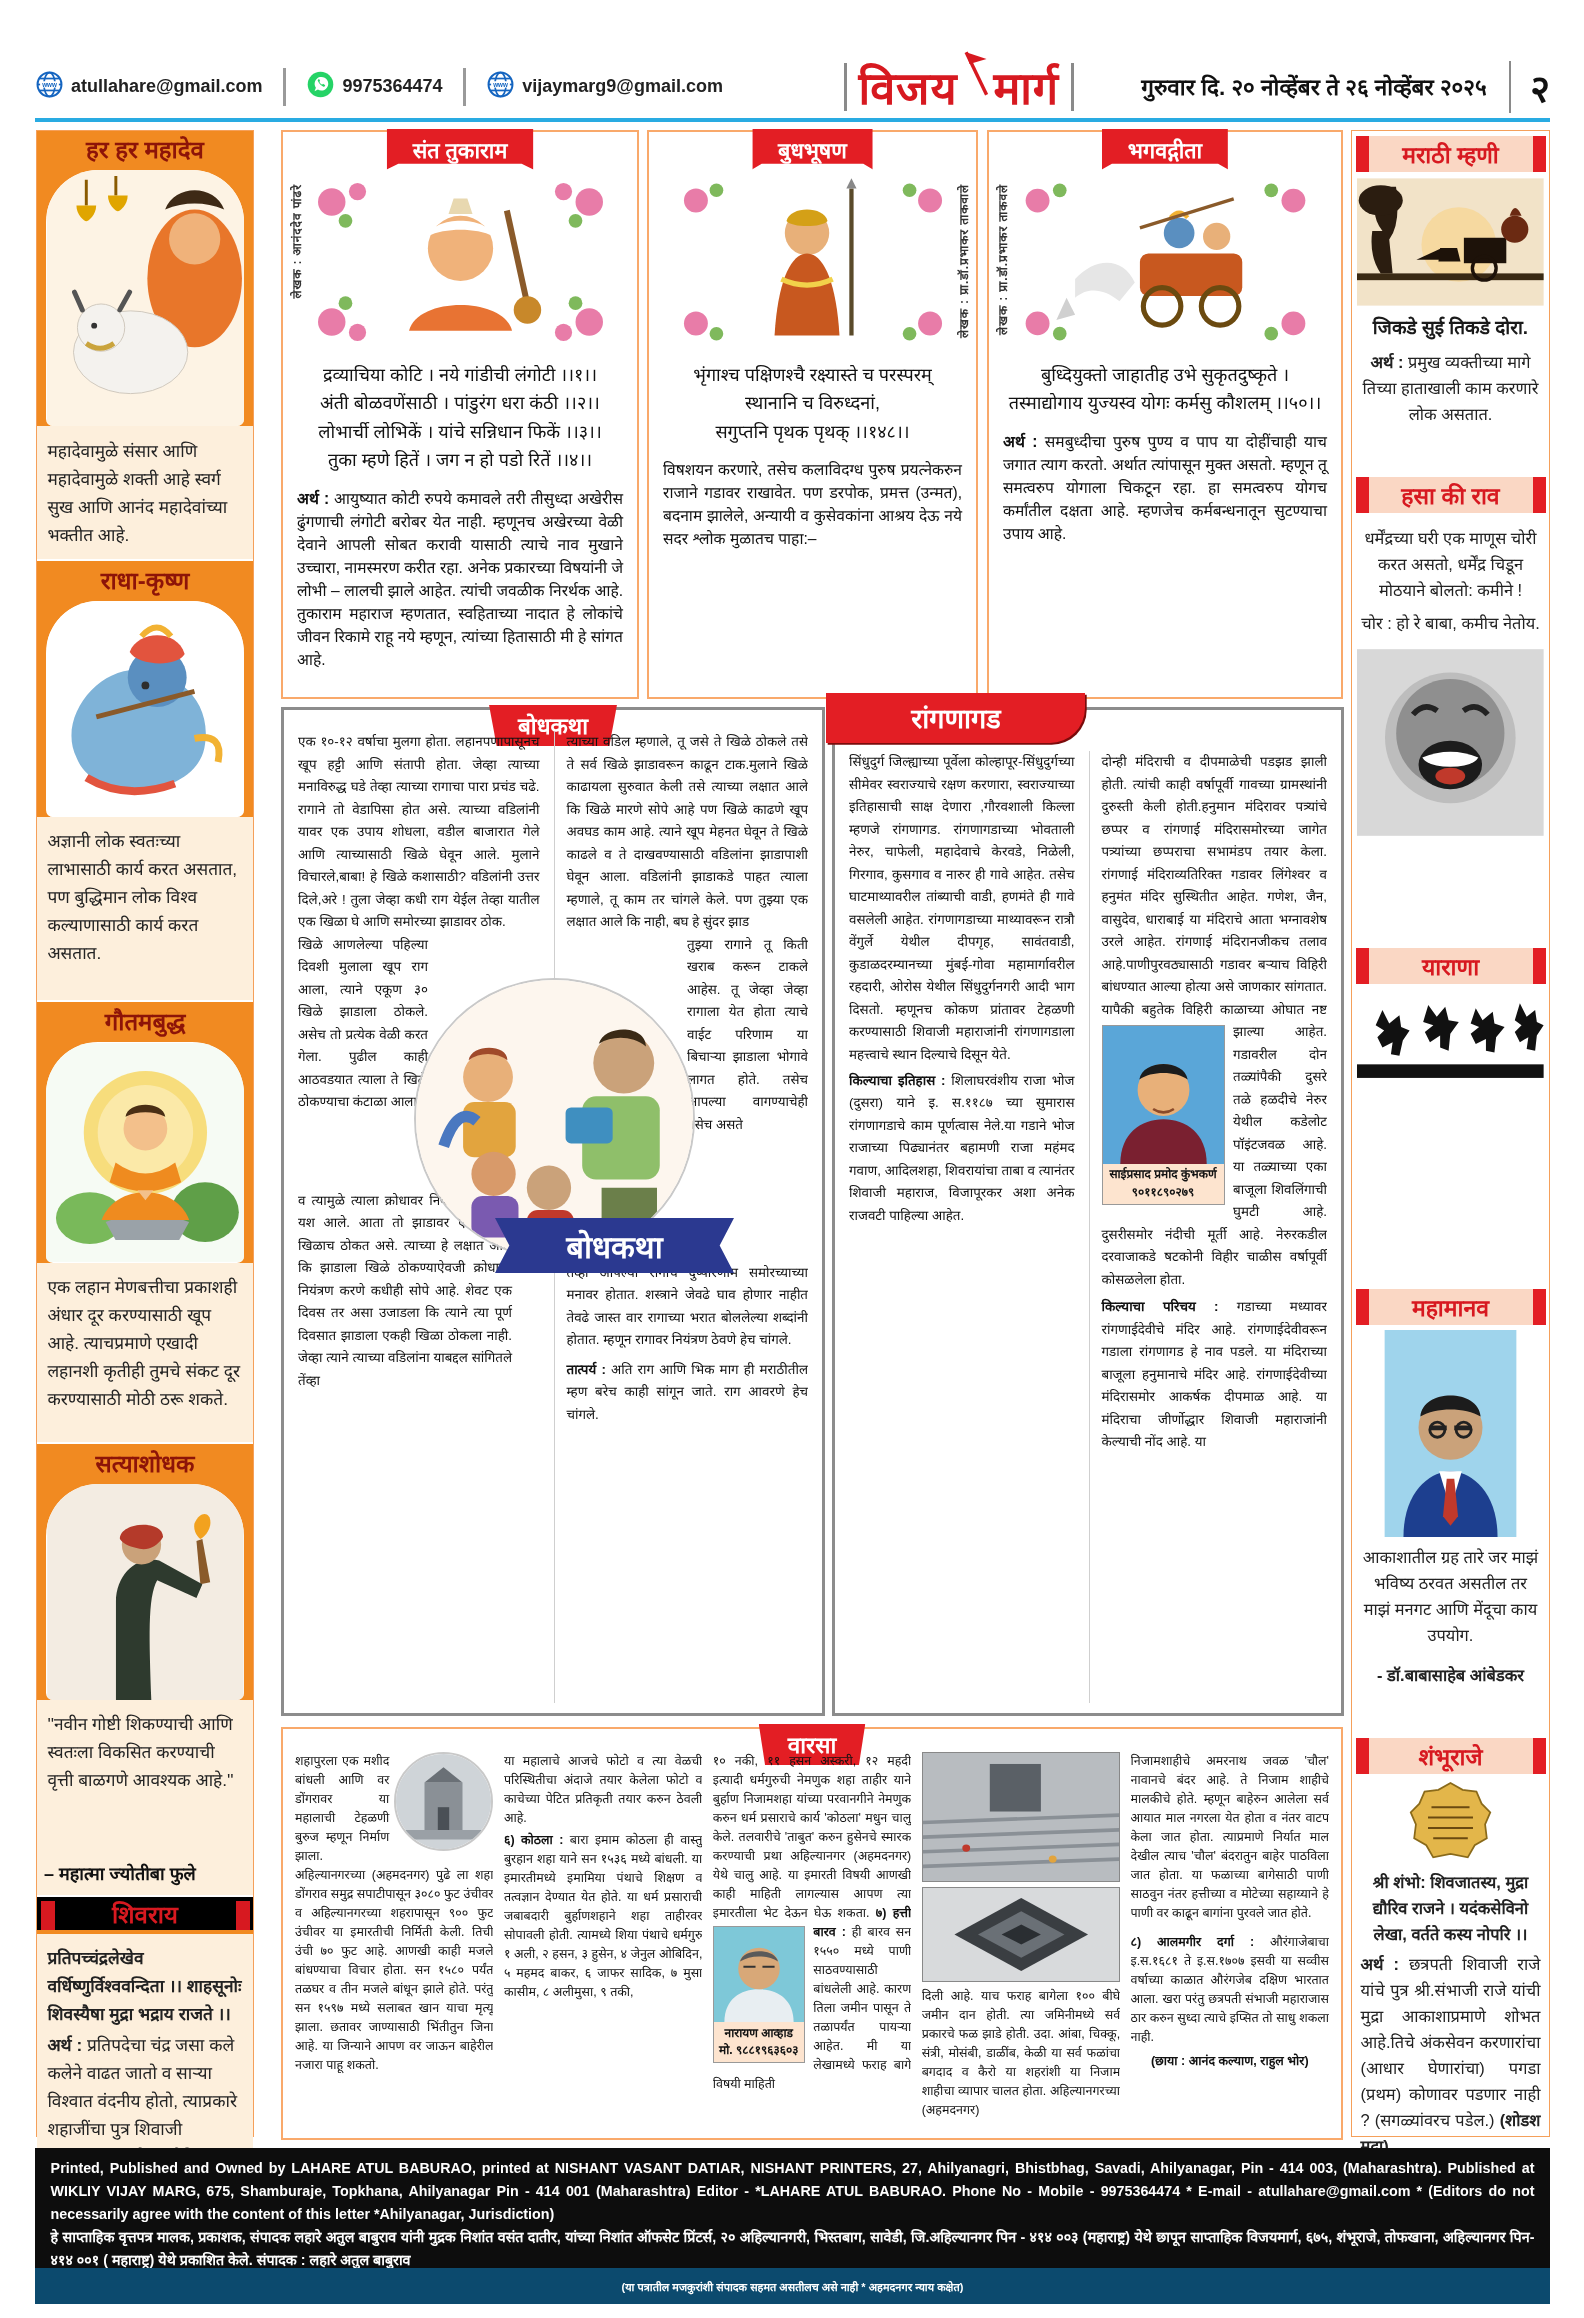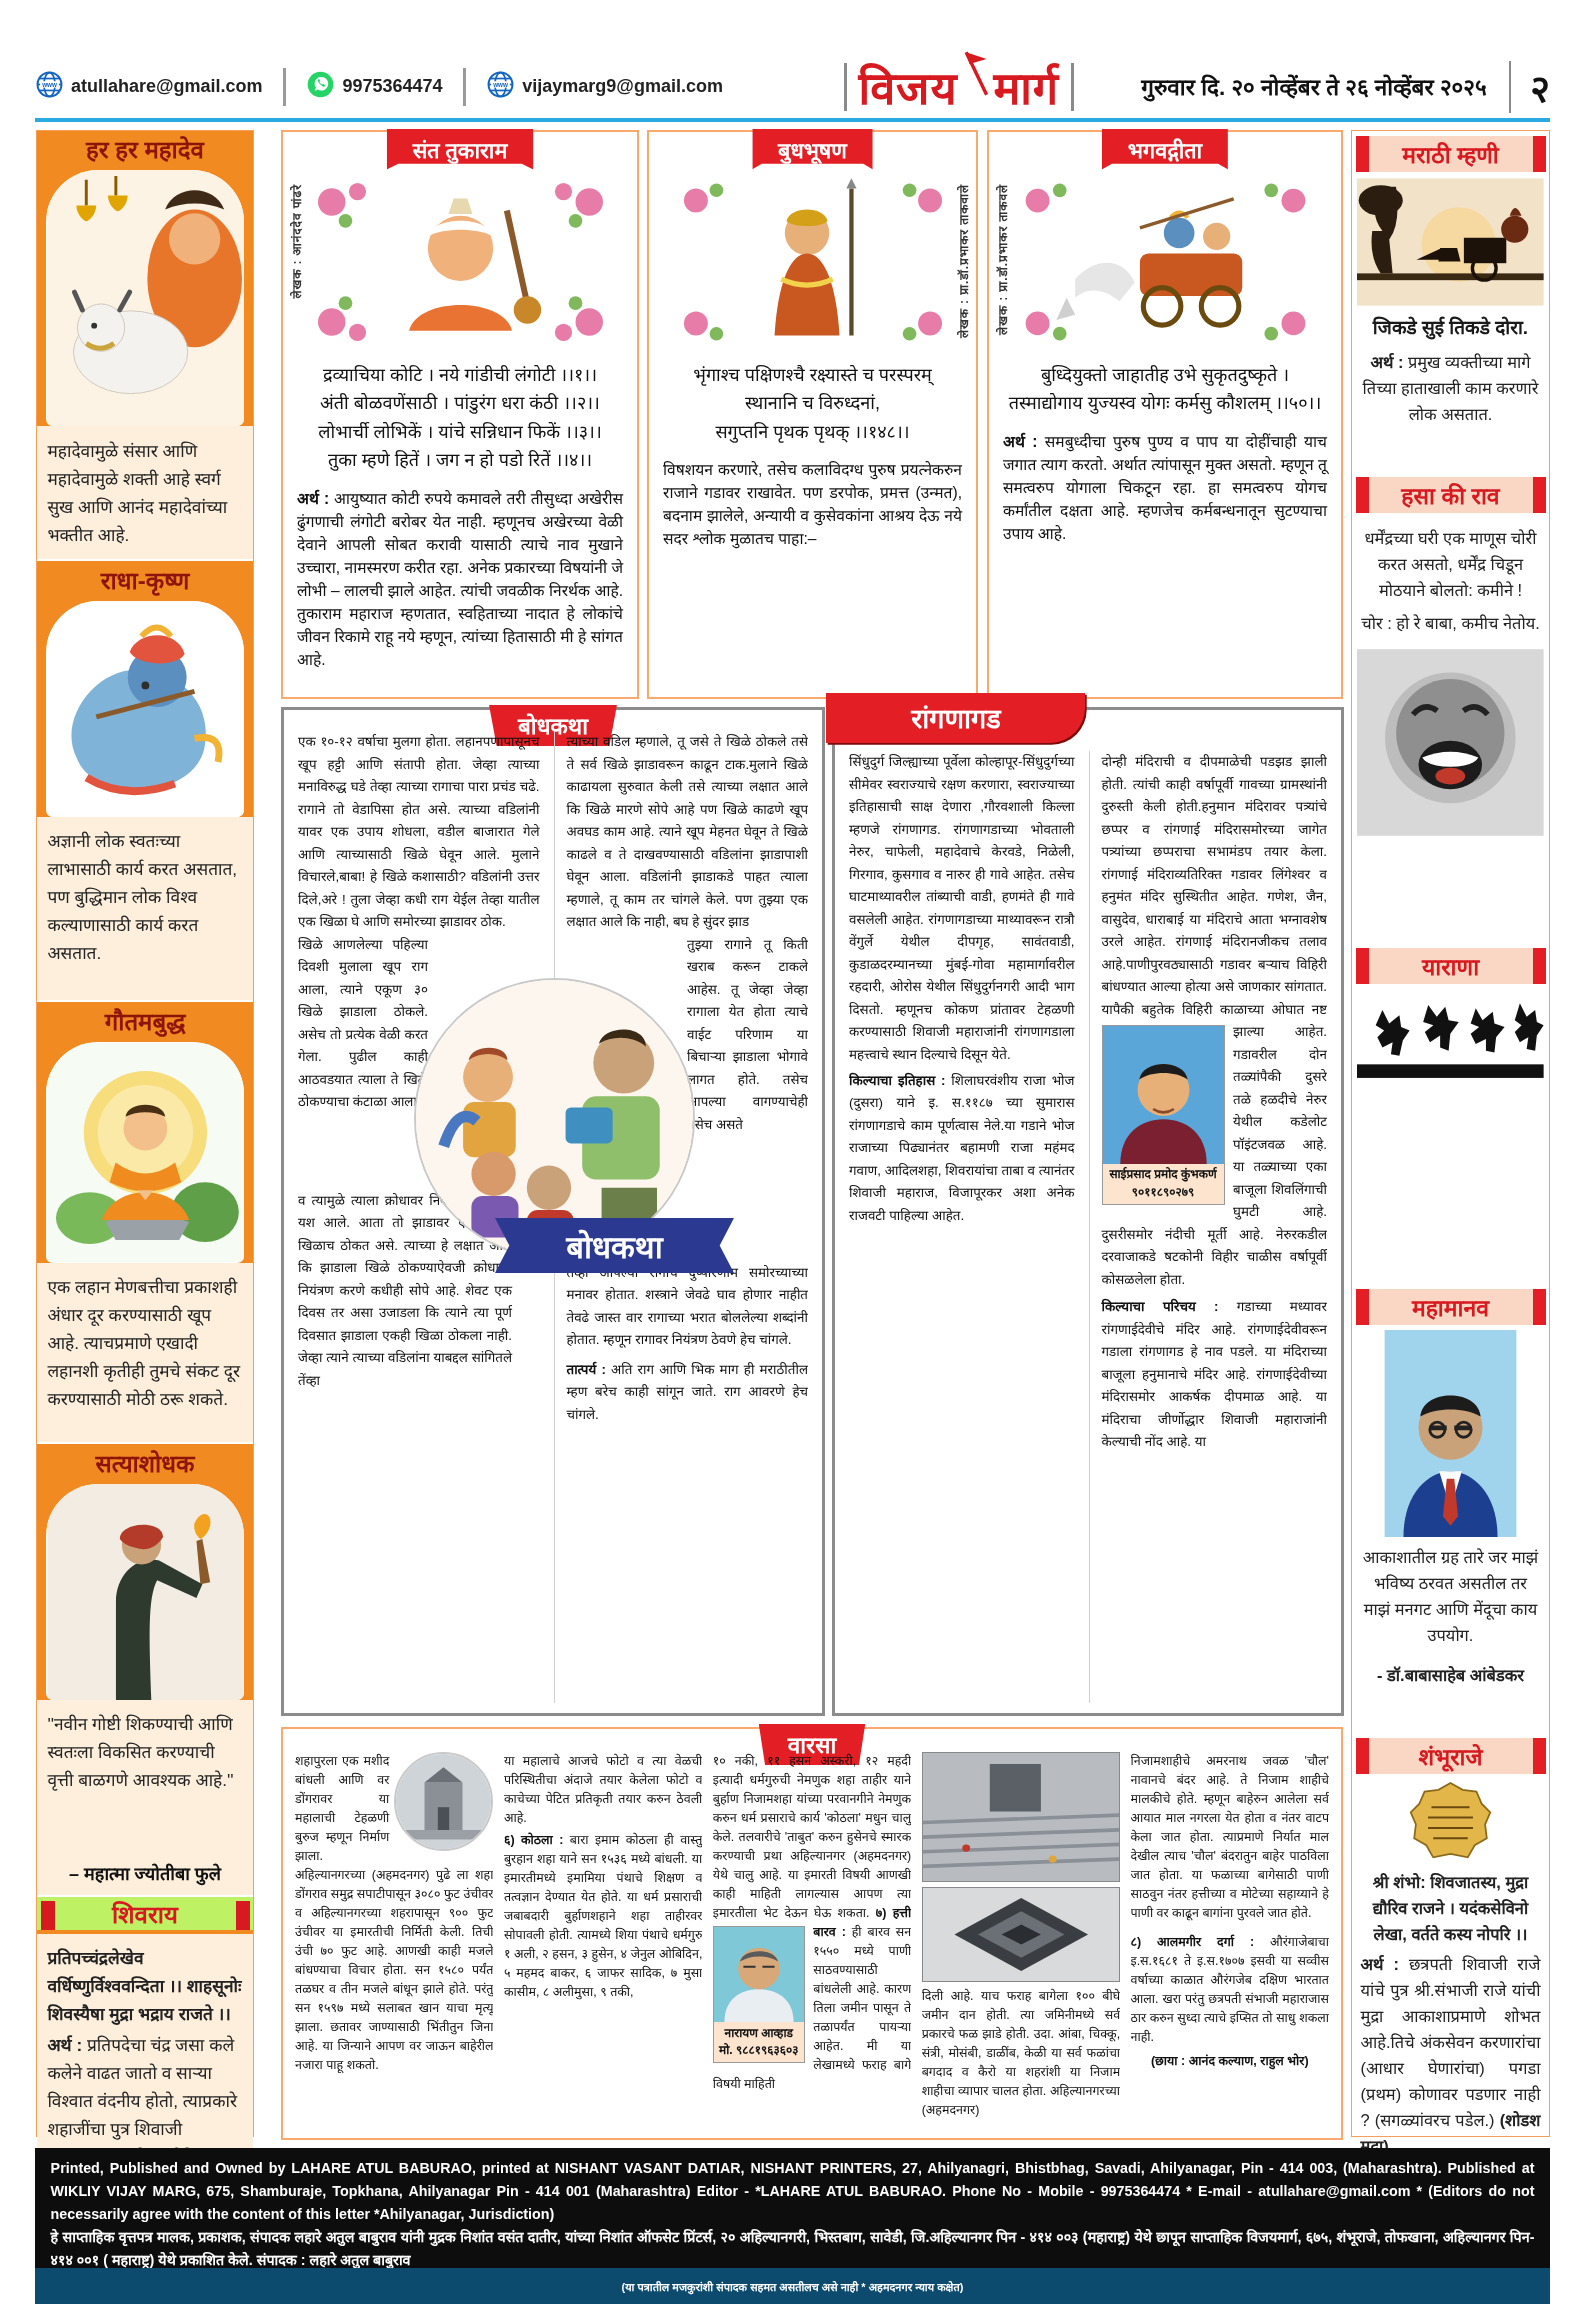--- a/index.html
+++ b/index.html
@@ -18,28 +18,28 @@
   .blue-rule{position:absolute;left:35px;top:118px;width:1515px;height:4.3px;background:#29abe2;}
   
   .jp{text-align:justify;}
   .bold{font-weight:bold;}
   
   .lsb{position:absolute;left:36px;top:130px;width:218px;height:2007px;display:flex;flex-direction:column;
        border:1.7px solid #f5a05a;background:#fdefdc;box-sizing:border-box;}
   .lsb-sec{flex:0 0 auto;display:flex;flex-direction:column;background:#f18a21;box-sizing:border-box;border-bottom:2.6px solid #fff;}
   .lsb-head{height:36px;display:flex;align-items:center;justify-content:center;
             font-size:24px;font-weight:bold;color:#8d1408;}
-  .lsb-head.alt{background:#bef264;color:#d71920;position:relative;}
+  .lsb-head.alt{background:#000000;color:#d71920;position:relative;}
   .lsb-head.alt .acc{position:absolute;top:3.5px;width:14px;height:29px;background:#d71920;}
   .lsb-head.alt .acc.l{left:3.5px;} .lsb-head.alt .acc.r{right:3.5px;}
   .lsb-img{margin:3.5px 8.6px 0 8.6px;background:#ffffff;border-radius:52px 52px 7px 7px;overflow:hidden;
            display:flex;align-items:center;justify-content:center;}
   .lsb-txt{background:#fdefdc;flex:1;padding:10.4px 10.4px;font-size:17.3px;line-height:28px;
            text-align:left;color:#222;}
-  .lsb-author{background:#fdefdc;font-size:18px;font-weight:bold;text-align:center;padding:0 7px 10.4px 7px;color:#111;}
+  .lsb-author{background:#fdefdc;font-size:18px;font-weight:bold;padding:0 7px 10.4px 7px;color:#111;}
   
   .rsb{position:absolute;left:1351px;top:130px;width:199px;height:2007px;display:flex;flex-direction:column;
        border:1.7px solid #f5a05a;background:#ffffff;box-sizing:border-box;}
   .rsb-sec{flex:0 0 auto;display:flex;flex-direction:column;box-sizing:border-box;}
   .rsb-head{position:relative;height:36px;margin:5.2px 3.5px;display:flex;align-items:center;justify-content:center;
             background:#fad7c4;font-size:23px;font-weight:bold;color:#d71920;}
   .rsb-head .acc{position:absolute;top:0;width:13px;height:36px;background:#e31e24;}
   .rsb-head .acc.l{left:0;} .rsb-head .acc.r{right:0;}
   .rsb-txt{padding:7px 8.6px;font-size:16.4px;line-height:26px;text-align:center;color:#222;}
   .rsb-phrase{font-size:19px;font-weight:bold;text-align:center;padding:7px 5.2px 1.7px 5.2px;}

